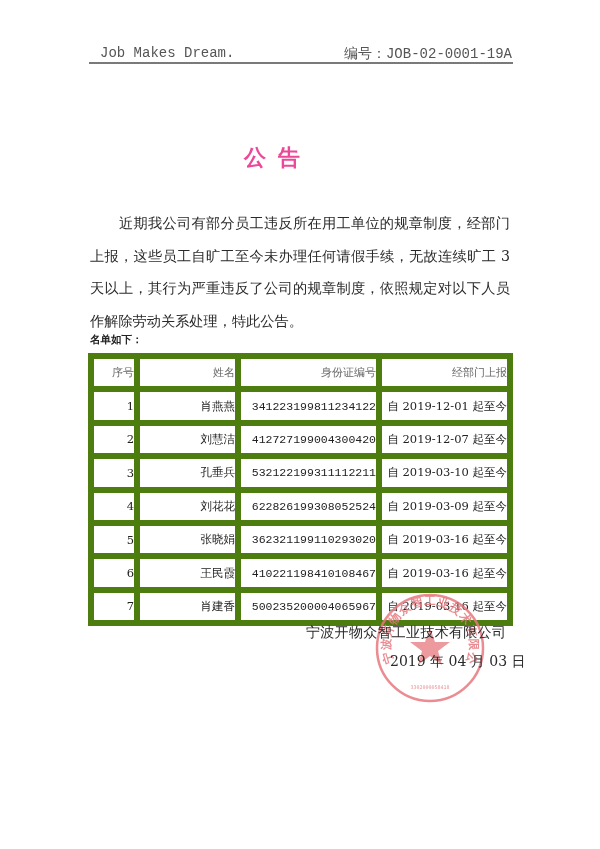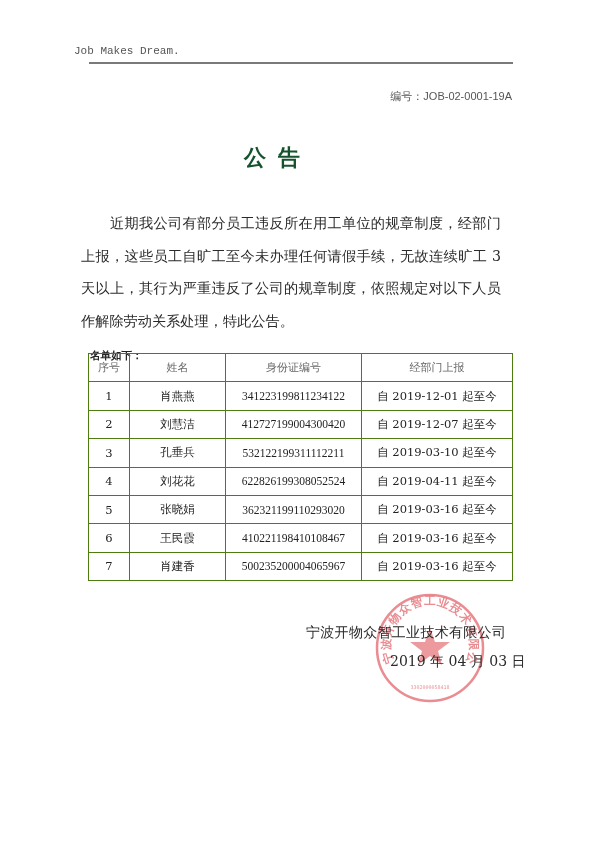--- a/index.html
+++ b/index.html
@@ -1,55 +1,55 @@
 <!DOCTYPE html>
 <html><head>
 <meta charset="utf-8">
 <style>
   html, body { margin: 0; padding: 0; }
   body {
     width: 600px; height: 849px; background: #ffffff; position: relative; overflow: hidden;
     font-family: "DejaVu Serif", "Liberation Serif", serif; color: #222;
   }
   .hdr-left {
-    position: absolute; left: 74px; top: 45px;
-    font-family: "Liberation Mono", "DejaVu Sans Mono", monospace; font-size: 11px; color: #555;
+    position: absolute; left: 100px; top: 45px;
+    font-family: "Liberation Mono", "DejaVu Sans Mono", monospace; font-size: 14px; color: #555;
   }
   .hdr-right {
     position: absolute; right: 88px; top: 45px;
-    font-family: Liberation Sans, sans-serif; font-size: 11px; color: #555; margin-top: 44px;
+    font-family: Liberation Mono, monospace; font-size: 14px; color: #555;
   }
   .hdr-line {
     position: absolute; left: 89px; top: 62px; width: 424px; height: 2px; background: #7a7a7a;
   }
   .title {
     position: absolute; left: 0; width: 544px; top: 143px; text-align: center;
     font-family: "DejaVu Sans", sans-serif; font-weight: bold; font-size: 22px; letter-spacing: 12px;
-    color: #14532d; padding-left: 12px; box-sizing: border-box;
+    color: #ec4899; padding-left: 12px; box-sizing: border-box;
   }
   .para {
-    position: absolute; left: 81px; width: 420px; top: 207px;
+    position: absolute; left: 90px; width: 420px; top: 207px;
     font-size: 14.2px; line-height: 32.5px; color: #2a2a2a; text-align: justify;
     text-indent: 29px;
   }
   .list-label {
-    position: absolute; left: 90px; top: 349px; font-size: 10.5px; font-weight: bold;
+    position: absolute; left: 90px; top: 333px; font-size: 10.5px; font-weight: bold;
     font-family: "DejaVu Sans", sans-serif; color: #222;
   }
   table.roster {
     position: absolute; left: 88px; top: 353px; width: 425px; border-collapse: collapse;
     font-size: 11.5px; color: #222;
   }
   table.roster th, table.roster td {
-    border: 1px solid #4d7c0f; text-align: center; height: 27.4px; padding: 0;
+    border: 6px solid #4d7c0f; text-align: right; height: 27.4px; padding: 0;
   }
   table.roster th { font-weight: normal; color: #666; font-size: 11px; }
   .c-no { width: 40px; }
   .c-name { width: 95px; }
-  .c-id { width: 135px; font-family: Liberation Serif, serif; font-size: 11.5px; }
+  .c-id { width: 135px; font-family: Liberation Mono, monospace; font-size: 11.5px; }
   .c-date { font-family: "Liberation Sans", sans-serif; }
   .stamp {
     position: absolute; left: 374px; top: 592px; width: 112px; height: 112px;
   }
   .company {
     position: absolute; left: 306px; top: 624px; font-size: 14px; color: #2a2a2a; letter-spacing: 0.3px;
   }
   .date {
     position: absolute; left: 390px; top: 653px; font-size: 14px; color: #2a2a2a;
   }
@@ -92,21 +92,21 @@
     <tr>
       <td>3</td>
       <td>孔垂兵</td>
       <td class="c-id">532122199311112211</td>
       <td>自 2019-03-10 起至今</td>
     </tr>
     <tr>
       <td>4</td>
       <td>刘花花</td>
       <td class="c-id">622826199308052524</td>
-      <td>自 2019-04-11 起至今</td>
+      <td>自 2019-03-09 起至今</td>
     </tr>
     <tr>
       <td>5</td>
       <td>张晓娟</td>
       <td class="c-id">362321199110293020</td>
       <td>自 2019-03-16 起至今</td>
     </tr>
     <tr>
       <td>6</td>
       <td>王民霞</td>

